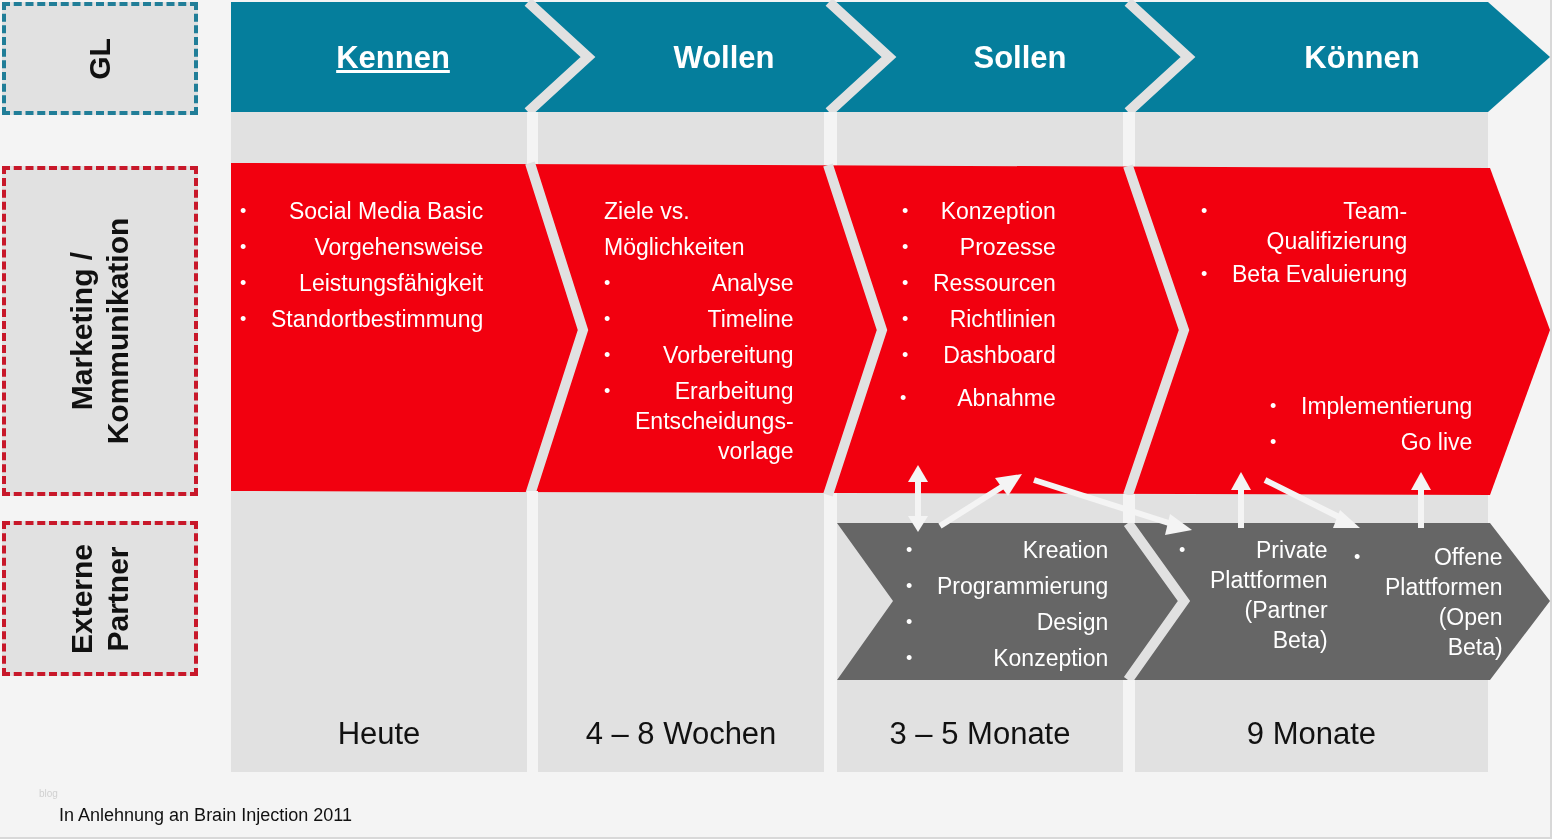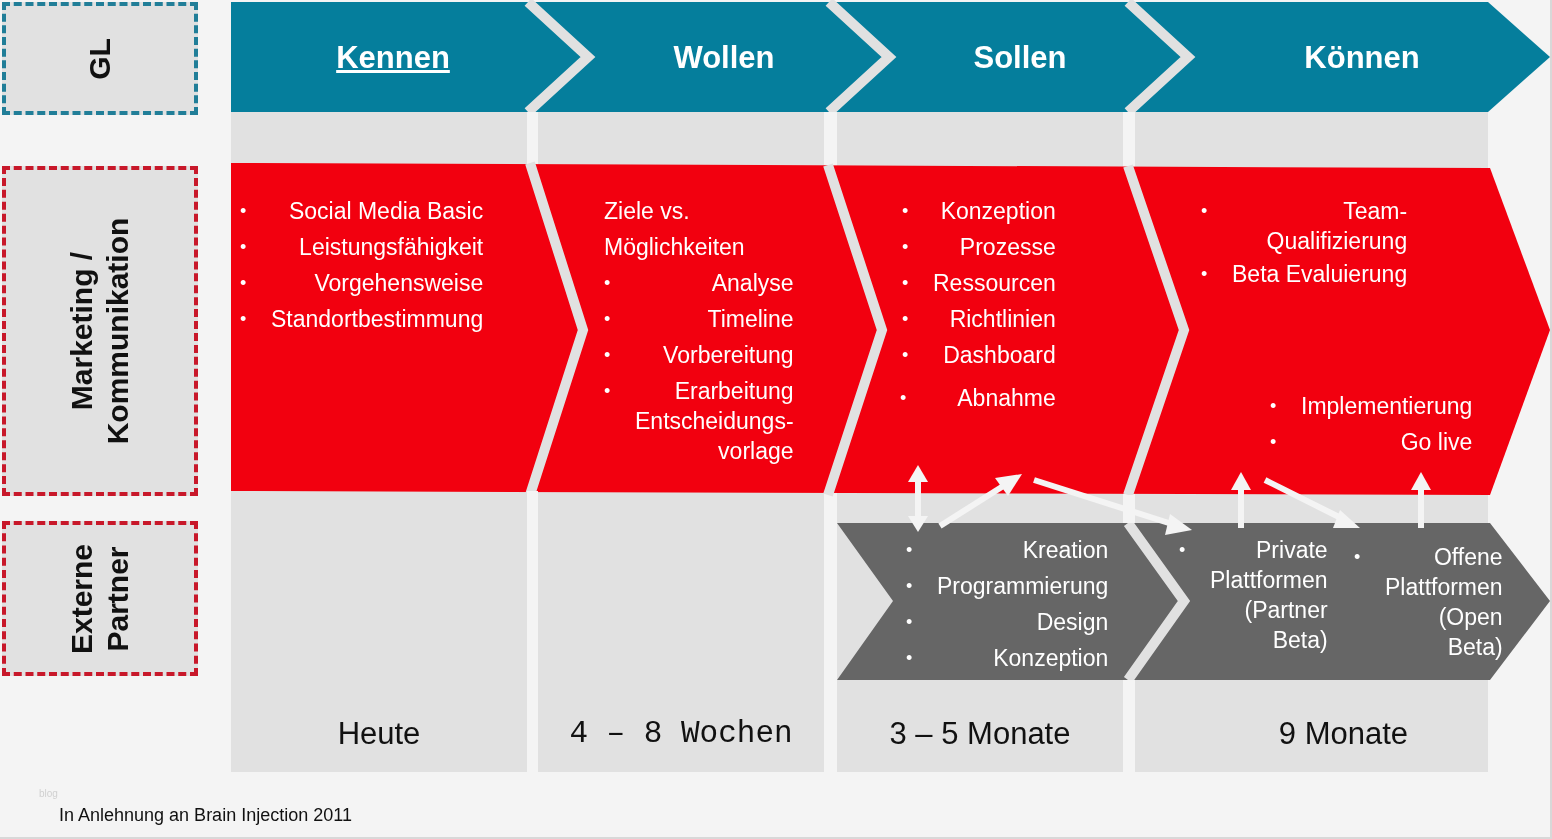--- a/index.html
+++ b/index.html
@@ -118,22 +118,22 @@
   </div>
 </div>
 
 <div class="stage-title" style="left:293px; width:200px;text-decoration:underline;">Kennen</div>
 <div class="stage-title" style="left:624px; width:200px;">Wollen</div>
 <div class="stage-title" style="left:920px; width:200px;">Sollen</div>
 <div class="stage-title" style="left:1262px; width:200px;">Können</div>
 
 <ul class="bl abs" style="left:240px; top:193px;">
   <li>Social Media Basic</li>
+  <li>Vorgehensweise</li>
   <li>Leistungsfähigkeit</li>
-  <li>Vorgehensweise</li>
   <li>Standortbestimmung</li>
 </ul>
 
 <div class="abs" style="left:604px; top:193px;">
   <div class="plain">Ziele vs.</div>
   <div class="plain">Möglichkeiten</div>
 </div>
 <ul class="bl abs" style="left:604px; top:265px;">
   <li>Analyse</li>
   <li>Timeline</li>
@@ -185,18 +185,18 @@
 <ul class="bl abs" style="left:1354px; top:535px;">
   <li class="multi" style="margin-top:7px;">
     <span>Offene</span><br>
     <span>Plattformen</span><br>
     <span>(Open</span><br>
     <span>Beta)</span>
   </li>
 </ul>
 
 <div class="timeframe" style="left:231px; width:296px;">Heute</div>
-<div class="timeframe" style="left:538px; width:286px;font-family:Liberation Mono, monospace;">4 – 8 Wochen</div>
+<div class="timeframe" style="left:538px; width:286px;">4 – 8 Wochen</div>
 <div class="timeframe" style="left:837px; width:286px;">3 – 5 Monate</div>
-<div class="timeframe" style="left:1135px; width:353px;padding-left:32px;">9 Monate</div>
+<div class="timeframe" style="left:1135px; width:353px;">9 Monate</div>
 
 <div class="blog">blog</div>
 <div class="credit">In Anlehnung an Brain Injection 2011</div>
 
 </body></html>

